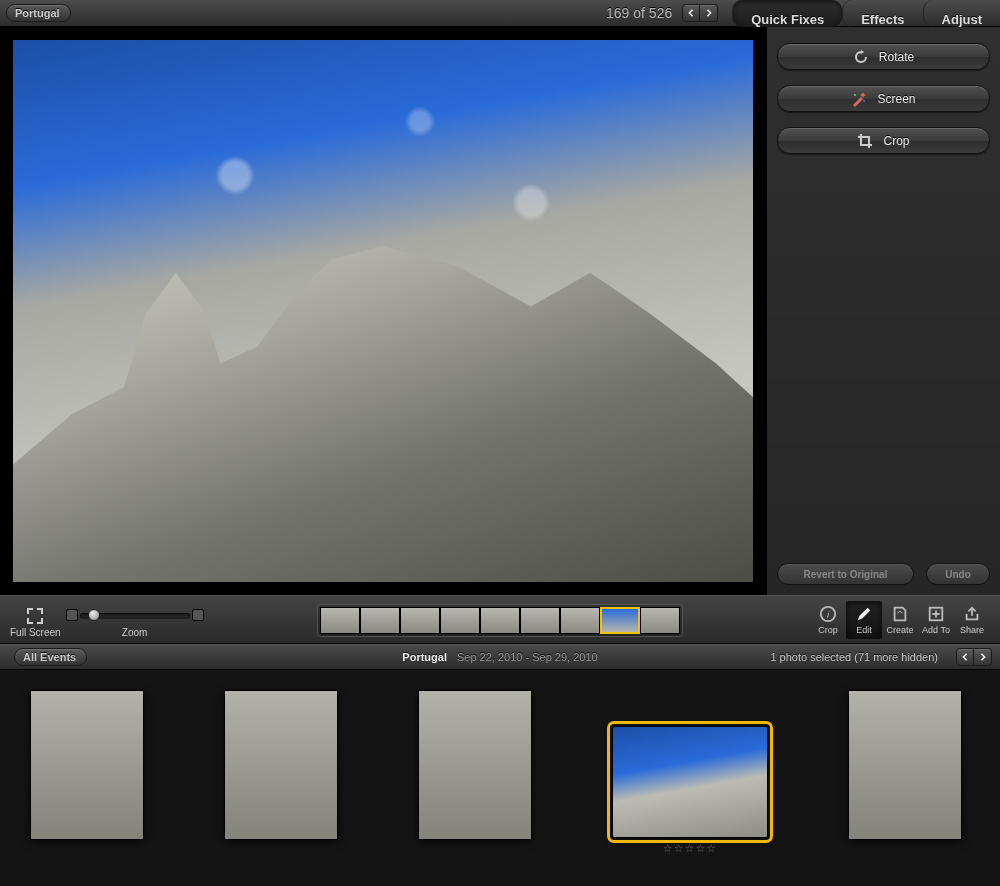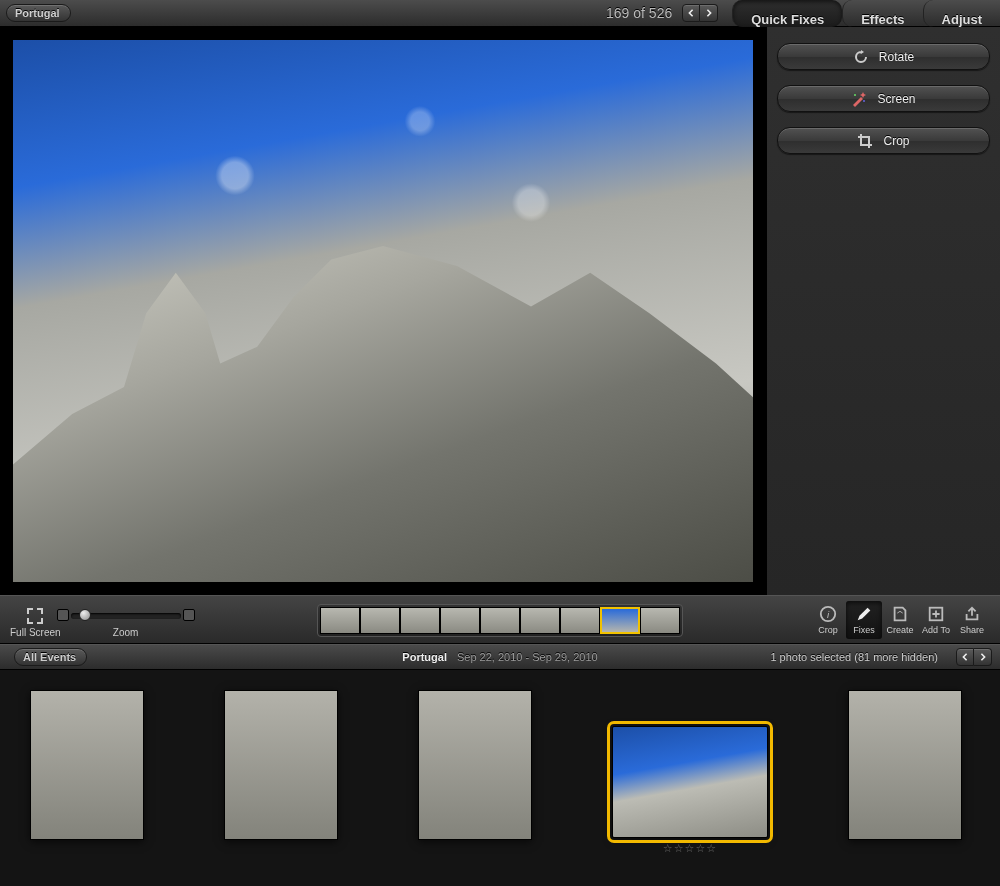--- a/index.html
+++ b/index.html
@@ -121,21 +121,21 @@
   
   .lowerbar {
     height:49px;
     background: linear-gradient(#444,#2a2a2a);
     border-top:1px solid #555;
     border-bottom:1px solid #000;
     display:flex;align-items:center;
     padding:0 10px;
     position:relative;
   }
-  .lb-left { display:flex; align-items:flex-start; gap:10px; padding-top:6px;justify-content:center;}
+  .lb-left { display:flex; align-items:flex-start; gap:19px; padding-top:6px;justify-content:center;}
   .lb-item { display:flex;flex-direction:column;align-items:center;gap:3px;font-size:10px;color:#ccc;}
   .fs-icon{width:16px;height:16px;}
   .zoom-slider{
     width:110px;height:6px;background:#222;border-radius:3px;position:relative;
     box-shadow:inset 0 1px 2px #000;
   }
   .zoom-slider::before,.zoom-slider::after{
     content:"";position:absolute;top:-4px;width:10px;height:10px;border:1px solid #000;background:#555;border-radius:2px;
   }
   .zoom-slider::before{left:-14px;}
@@ -258,20 +258,28 @@
     </div>
     <div class="tool-btn">
       <span class="ic">
         <svg viewBox="0 0 16 16">
             <path d="M4 1v11h11M1 4h11v11" fill="none" stroke="#ccc" stroke-width="2"></path>
           </svg>
       </span>
       <span>Crop</span>
     </div>
 
+    <div class="bottom-btns">
+      <div class="pill-btn">
+          <span>Revert to Original</span>
+        </div>
+      <div class="pill-btn" style="flex:0 0 64px">
+          <span>Undo</span>
+        </div>
+    </div>
   </div>
 </div>
 
 <div class="lowerbar">
   <div class="lb-left">
     <div class="lb-item">
       <svg class="fs-icon" viewBox="0 0 16 16">
           <path d="M1 6V1h5M15 10v5h-5M10 1h5v5M6 15H1v-5" fill="none" stroke="#ccc" stroke-width="2"></path>
         </svg>
       <span>Full Screen</span>
@@ -303,21 +311,21 @@
       <svg viewBox="0 0 20 20">
           <circle cx="10" cy="10" r="8" fill="none" stroke="#bbb" stroke-width="2"></circle>
           <text x="10" y="14" text-anchor="middle" fill="#bbb" font-size="11" font-style="italic" font-family="serif">i</text>
         </svg>
       <span>Crop</span>
     </div>
     <div class="mode-btn active">
       <svg viewBox="0 0 20 20">
           <path d="M3 17l2-5 9-9 3 3-9 9-5 2z" fill="#eee"></path>
         </svg>
-      <span>Fixes</span>
+      <span>Edit</span>
     </div>
     <div class="mode-btn">
       <svg viewBox="0 0 20 20">
           <path d="M4 3h9l3 3v11H4z" fill="none" stroke="#bbb" stroke-width="2"></path>
           <path d="M7 9l3-2 3 2" fill="none" stroke="#bbb"></path>
         </svg>
       <span>Create</span>
     </div>
     <div class="mode-btn">
       <svg viewBox="0 0 20 20">
@@ -337,21 +345,21 @@
 
 <div class="events-header">
   <div class="back-pill">
     <span>All Events</span>
   </div>
   <div class="ev-center">
     <span class="ev-title">Portugal</span>
     <span class="ev-date">Sep 22, 2010 - Sep 29, 2010</span>
   </div>
   <div class="ev-right">
-    <span>1 photo selected (81 more hidden)</span>
+    <span>1 photo selected (71 more hidden)</span>
     <div class="nav-arrows">
       <div class="nav-btn">
         <svg viewBox="0 0 10 10">
             <path d="M7 1 3 5l4 4" fill="none" stroke="#eee" stroke-width="2"></path>
           </svg>
       </div>
       <div class="nav-btn">
         <svg viewBox="0 0 10 10">
             <path d="M3 1l4 4-4 4" fill="none" stroke="#eee" stroke-width="2"></path>
           </svg>

